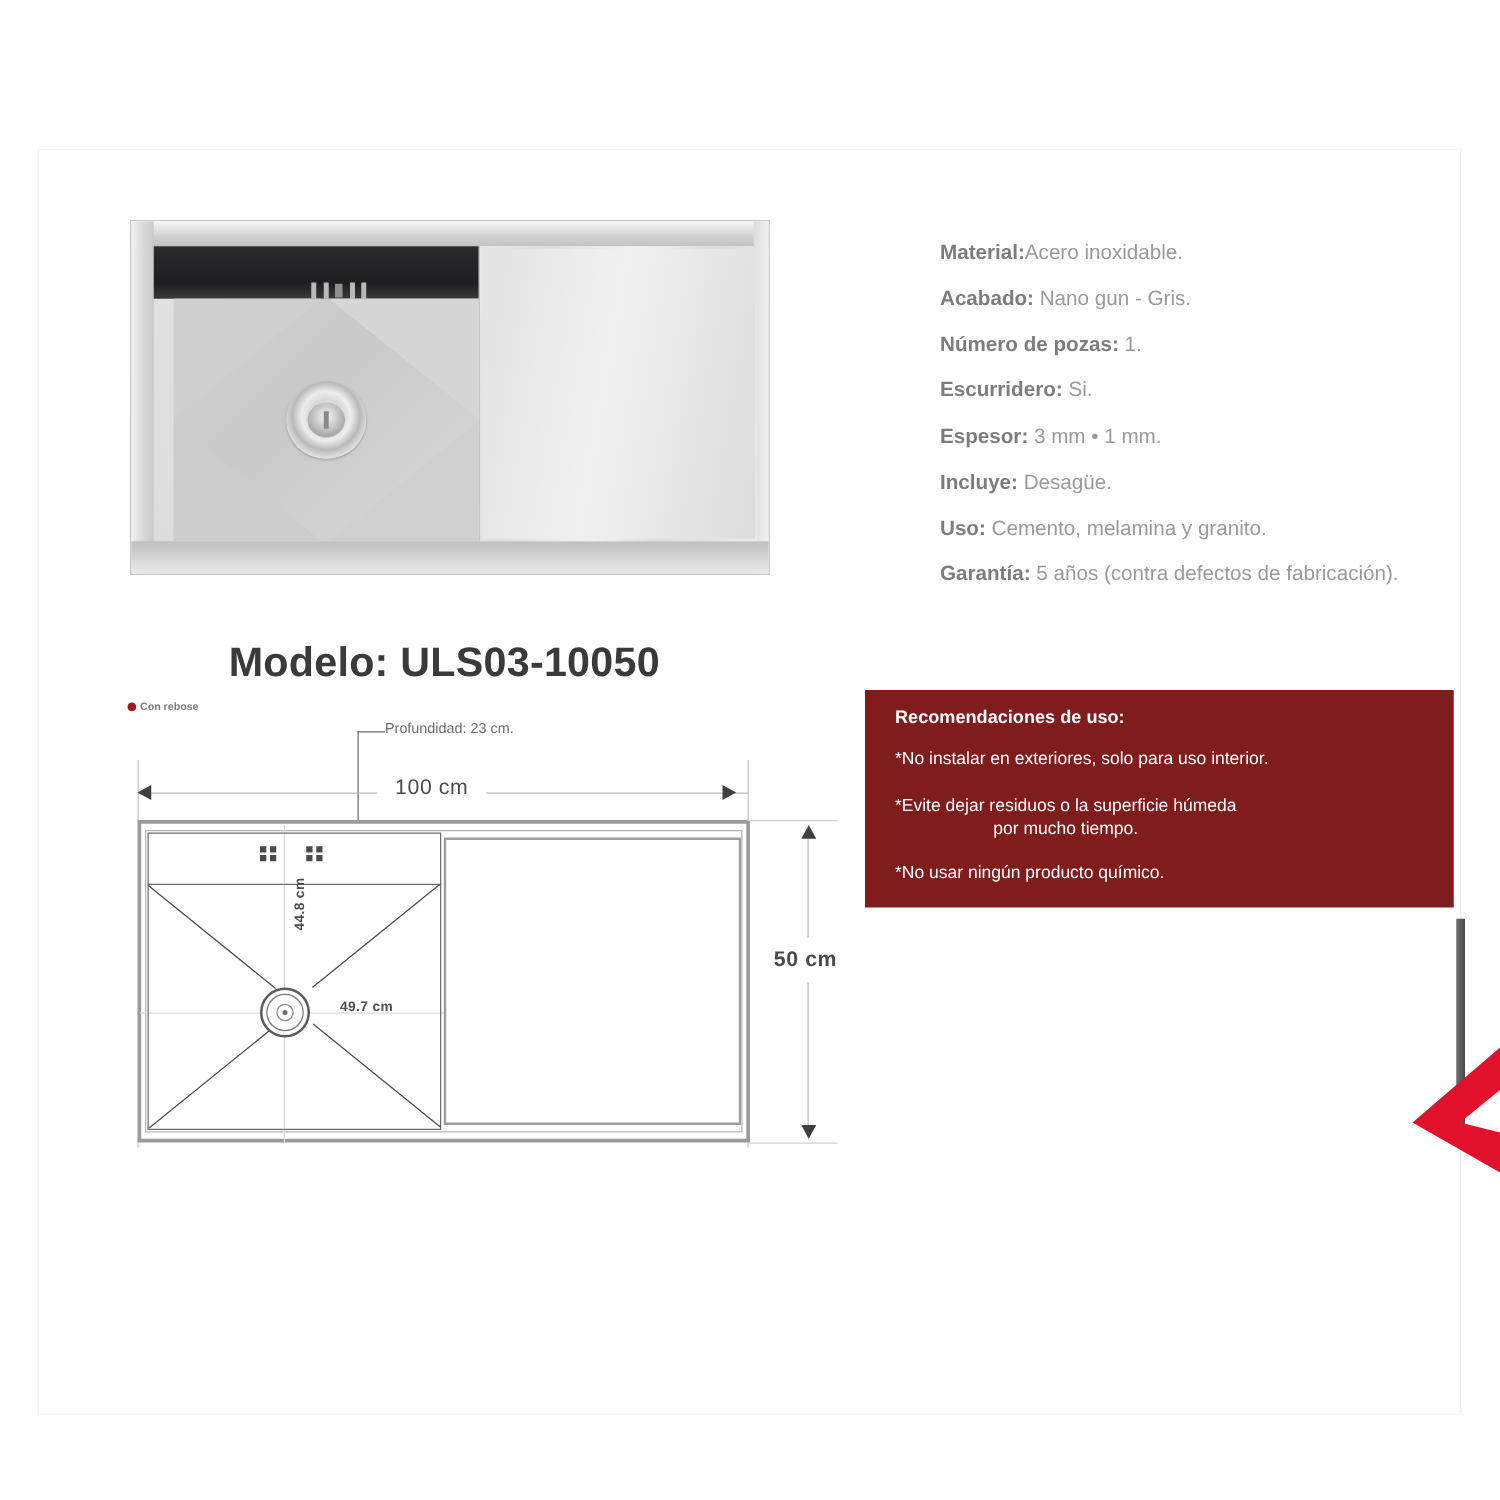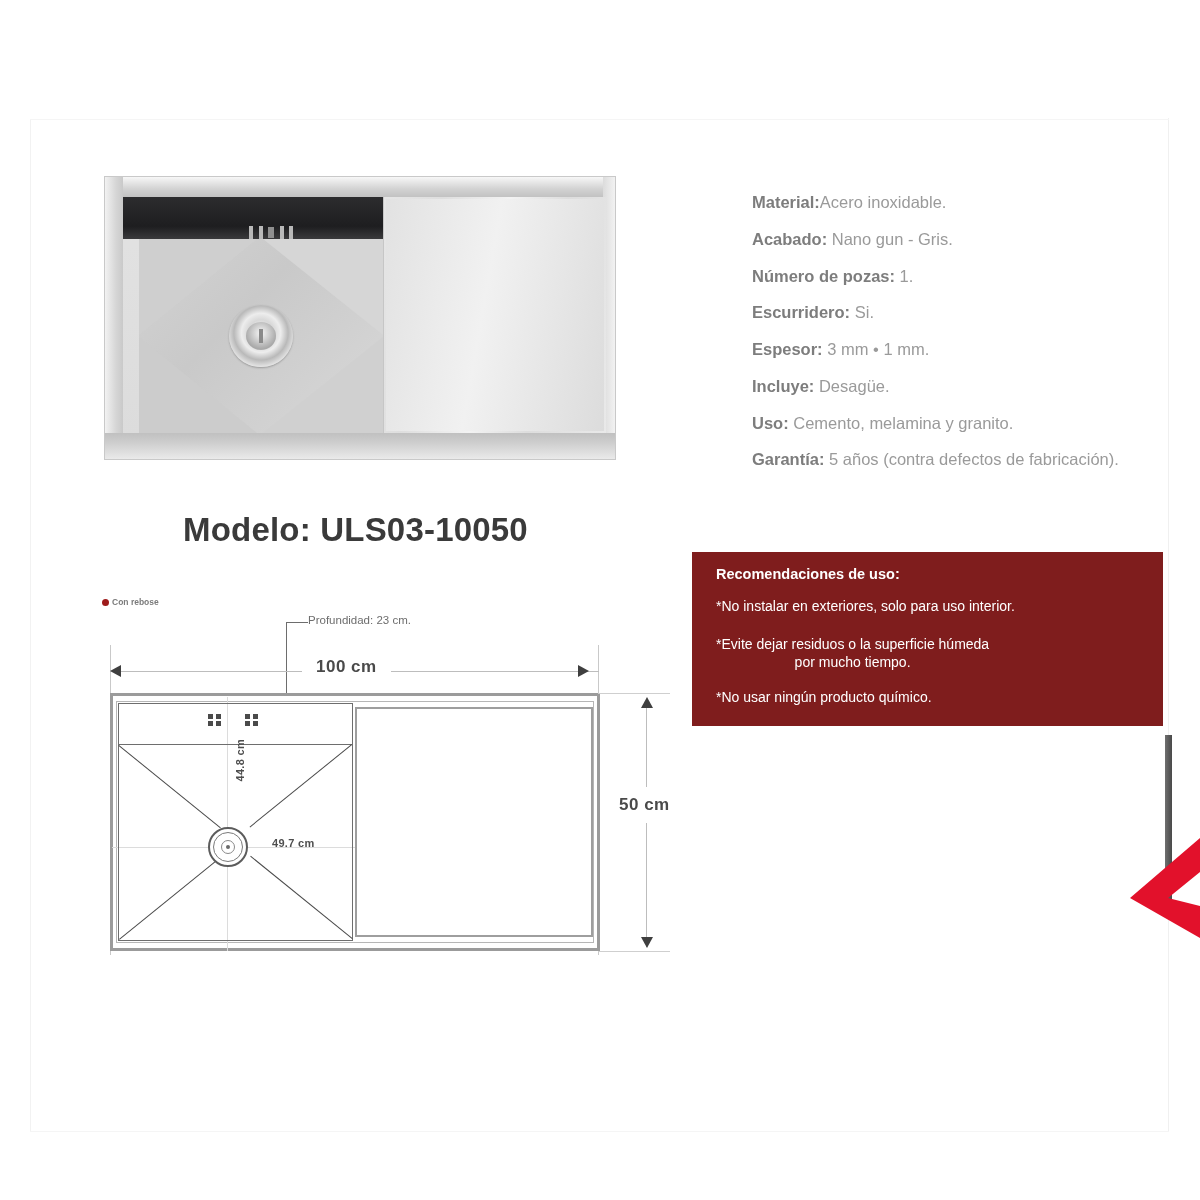--- a/index.html
+++ b/index.html
@@ -142,40 +142,40 @@
     position:absolute;left:1165px;top:735px;width:7px;height:175px;
     background:linear-gradient(90deg,#6f6f6f,#494949);
   }
   .chevron{
     position:absolute;left:1090px;top:828px;width:110px;height:110px;
     overflow:hidden;
   }
   .chevron svg{display:block;}
 
   
-  .tech{position:absolute;left:90px;top:589px;width:620px;height:380px;}
+  .tech{position:absolute;left:90px;top:552px;width:620px;height:380px;}
 
   .con-rebose{
     position:absolute;left:12px;top:8px;display:flex;align-items:center;gap:3px;
     font-size:8.5px;color:#7b7b7b;font-weight:700;white-space:nowrap;
   }
   .cr-dot{width:7px;height:7px;border-radius:50%;background:#9e1b1b;display:inline-block;}
 
   .prof-label{
     position:absolute;left:218px;top:25px;font-size:11.5px;color:#6d6d6d;white-space:nowrap;
   }
   
   .prof-leader-h{position:absolute;left:196px;top:33px;width:22px;height:1px;background:#6d6d6d;}
   .prof-leader-v{position:absolute;left:196px;top:33px;width:1px;height:112px;background:#6d6d6d;}
 
   
   .dim100-line{position:absolute;left:24px;top:82px;width:485px;height:1px;background:#bdbdbd;}
   .dim100-label{
     position:absolute;left:212px;top:68px;background:#fff;padding:0 14px;
-    font-size:17px;font-weight:700;color:#4a4a4a;letter-spacing:.5px;
+    font-size:17px;font-weight:400;color:#4a4a4a;letter-spacing:.5px;
   }
   .arrow-l{
     position:absolute;left:20px;top:76px;width:0;height:0;
     border-top:6px solid transparent;border-bottom:6px solid transparent;
     border-right:11px solid #3f3f3f;
   }
   .arrow-r{
     position:absolute;left:488px;top:76px;width:0;height:0;
     border-top:6px solid transparent;border-bottom:6px solid transparent;
     border-left:11px solid #3f3f3f;

